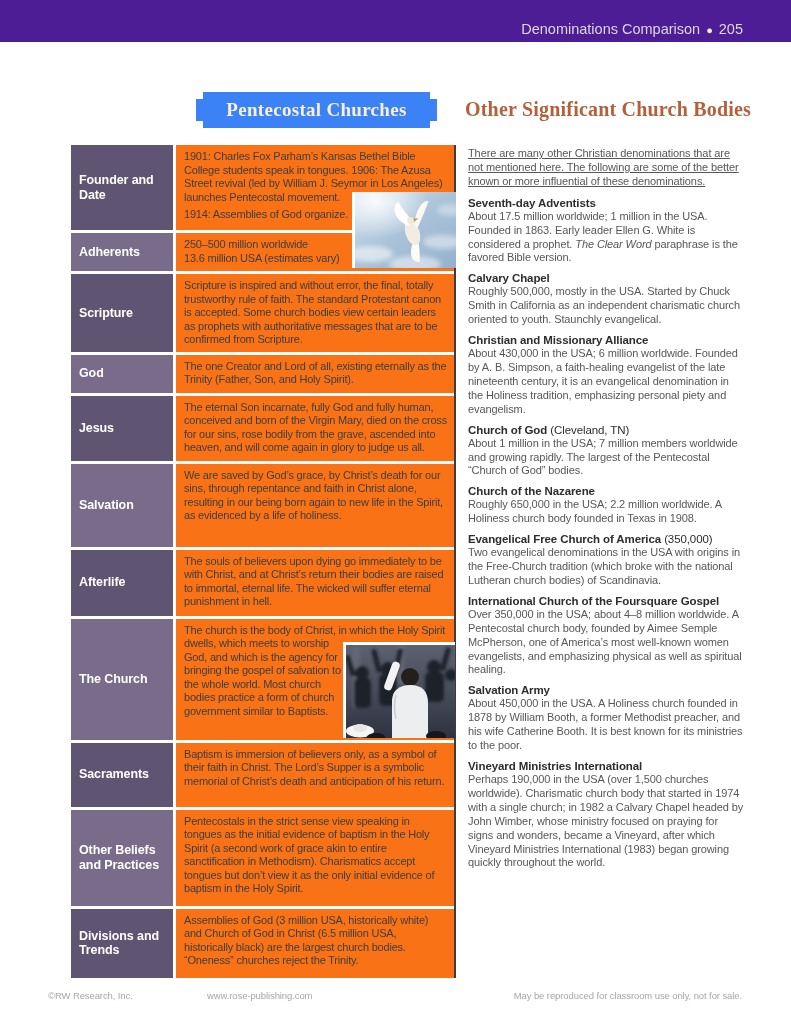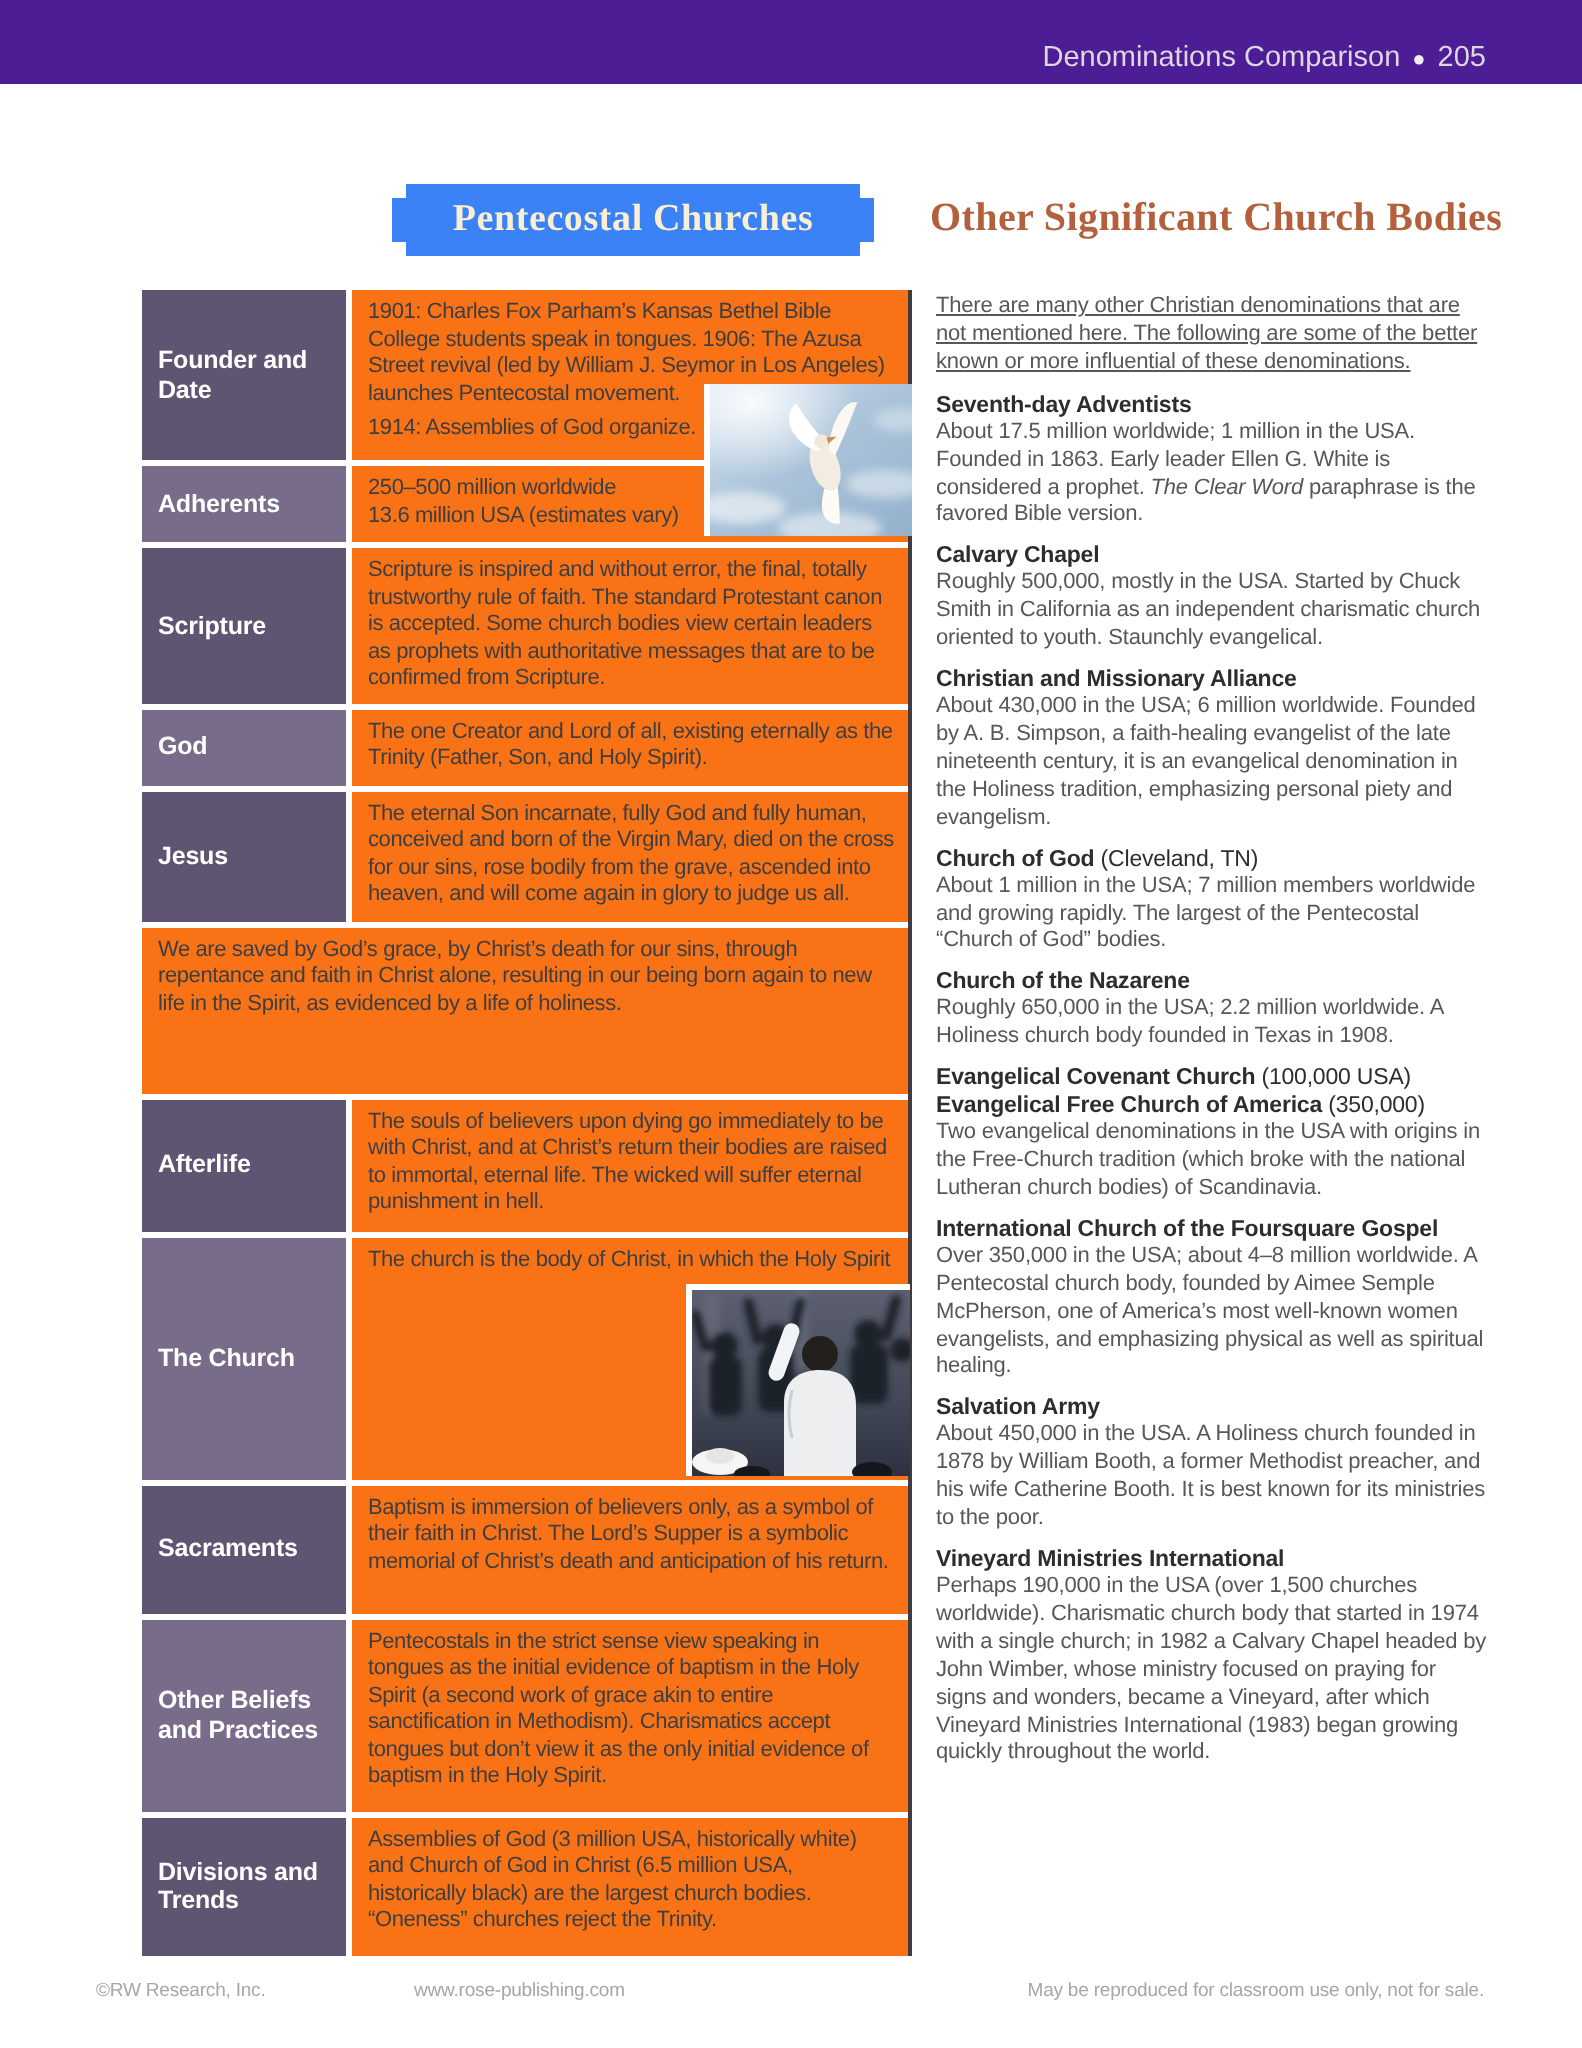--- a/index.html
+++ b/index.html
@@ -141,34 +141,36 @@
         <p>The one Creator and Lord of all, existing eternally as the Trinity (Father, Son, and Holy Spirit).</p>
       </div>
     </div>
     <div class="row r4">
       <div class="lbl">Jesus</div>
       <div class="cell">
         <p>The eternal Son incarnate, fully God and fully human, conceived and born of the Virgin Mary, died on the cross for our sins, rose bodily from the grave, ascended into heaven, and will come again in glory to judge us all.</p>
       </div>
     </div>
     <div class="row r5">
+      <div class="lbl">Salvation</div>
       <div class="cell">
         <p>We are saved by God’s grace, by Christ’s death for our sins, through repentance and faith in Christ alone, resulting in our being born again to new life in the Spirit, as evidenced by a life of holiness.</p>
       </div>
     </div>
     <div class="row r6">
       <div class="lbl">Afterlife</div>
       <div class="cell">
         <p>The souls of believers upon dying go immediately to be with Christ, and at Christ’s return their bodies are raised to immortal, eternal life. The wicked will suffer eternal punishment in hell.</p>
       </div>
     </div>
     <div class="row r7">
       <div class="lbl">The Church</div>
       <div class="cell">
         <p>The church is the body of Christ, in which the Holy Spirit</p>
+        <p class="narrow">dwells, which meets to worship God, and which is the agency for bringing the gospel of salvation to the whole world. Most church bodies practice a form of church government similar to Baptists.</p>
       </div>
     </div>
     <div class="row r8">
       <div class="lbl">Sacraments</div>
       <div class="cell">
         <p>Baptism is immersion of believers only, as a symbol of their faith in Christ. The Lord’s Supper is a symbolic memorial of Christ’s death and anticipation of his return.</p>
       </div>
     </div>
     <div class="row r9">
       <div class="lbl">Other Beliefs and Practices</div>
@@ -280,21 +282,20 @@
   </div>
   <div class="sec">
     <div class="sec-h"><span class="b">Church of God</span><span> (Cleveland, TN)</span></div>
     <p class="sec-b"><span>About 1 million in the USA; 7 million members worldwide and growing rapidly. The largest of the Pentecostal “Church of God” bodies.</span></p>
   </div>
   <div class="sec">
     <div class="sec-h"><span class="b">Church of the Nazarene</span></div>
     <p class="sec-b"><span>Roughly 650,000 in the USA; 2.2 million worldwide. A Holiness church body founded in Texas in 1908.</span></p>
   </div>
   <div class="sec">
-    <div class="sec-h"><span class="b">Evangelical Covenant Church</span><span> (100,000 USA)</span></div>
     <div class="sec-h auto-hide"><span class="b">Evangelical Free Church of America</span><span> (350,000)</span></div>
     <p class="sec-b"><span>Two evangelical denominations in the USA with origins in the Free-Church tradition (which broke with the national Lutheran church bodies) of Scandinavia.</span></p>
   </div>
   <div class="sec">
     <div class="sec-h"><span class="b">International Church of the Foursquare Gospel</span></div>
     <p class="sec-b"><span>Over 350,000 in the USA; about 4–8 million worldwide. A Pentecostal church body, founded by Aimee Semple McPherson, one of America’s most well-known women evangelists, and emphasizing physical as well as spiritual healing.</span></p>
   </div>
   <div class="sec">
     <div class="sec-h"><span class="b">Salvation Army</span></div>
     <p class="sec-b"><span>About 450,000 in the USA. A Holiness church founded in 1878 by William Booth, a former Methodist preacher, and his wife Catherine Booth. It is best known for its ministries to the poor.</span></p>

